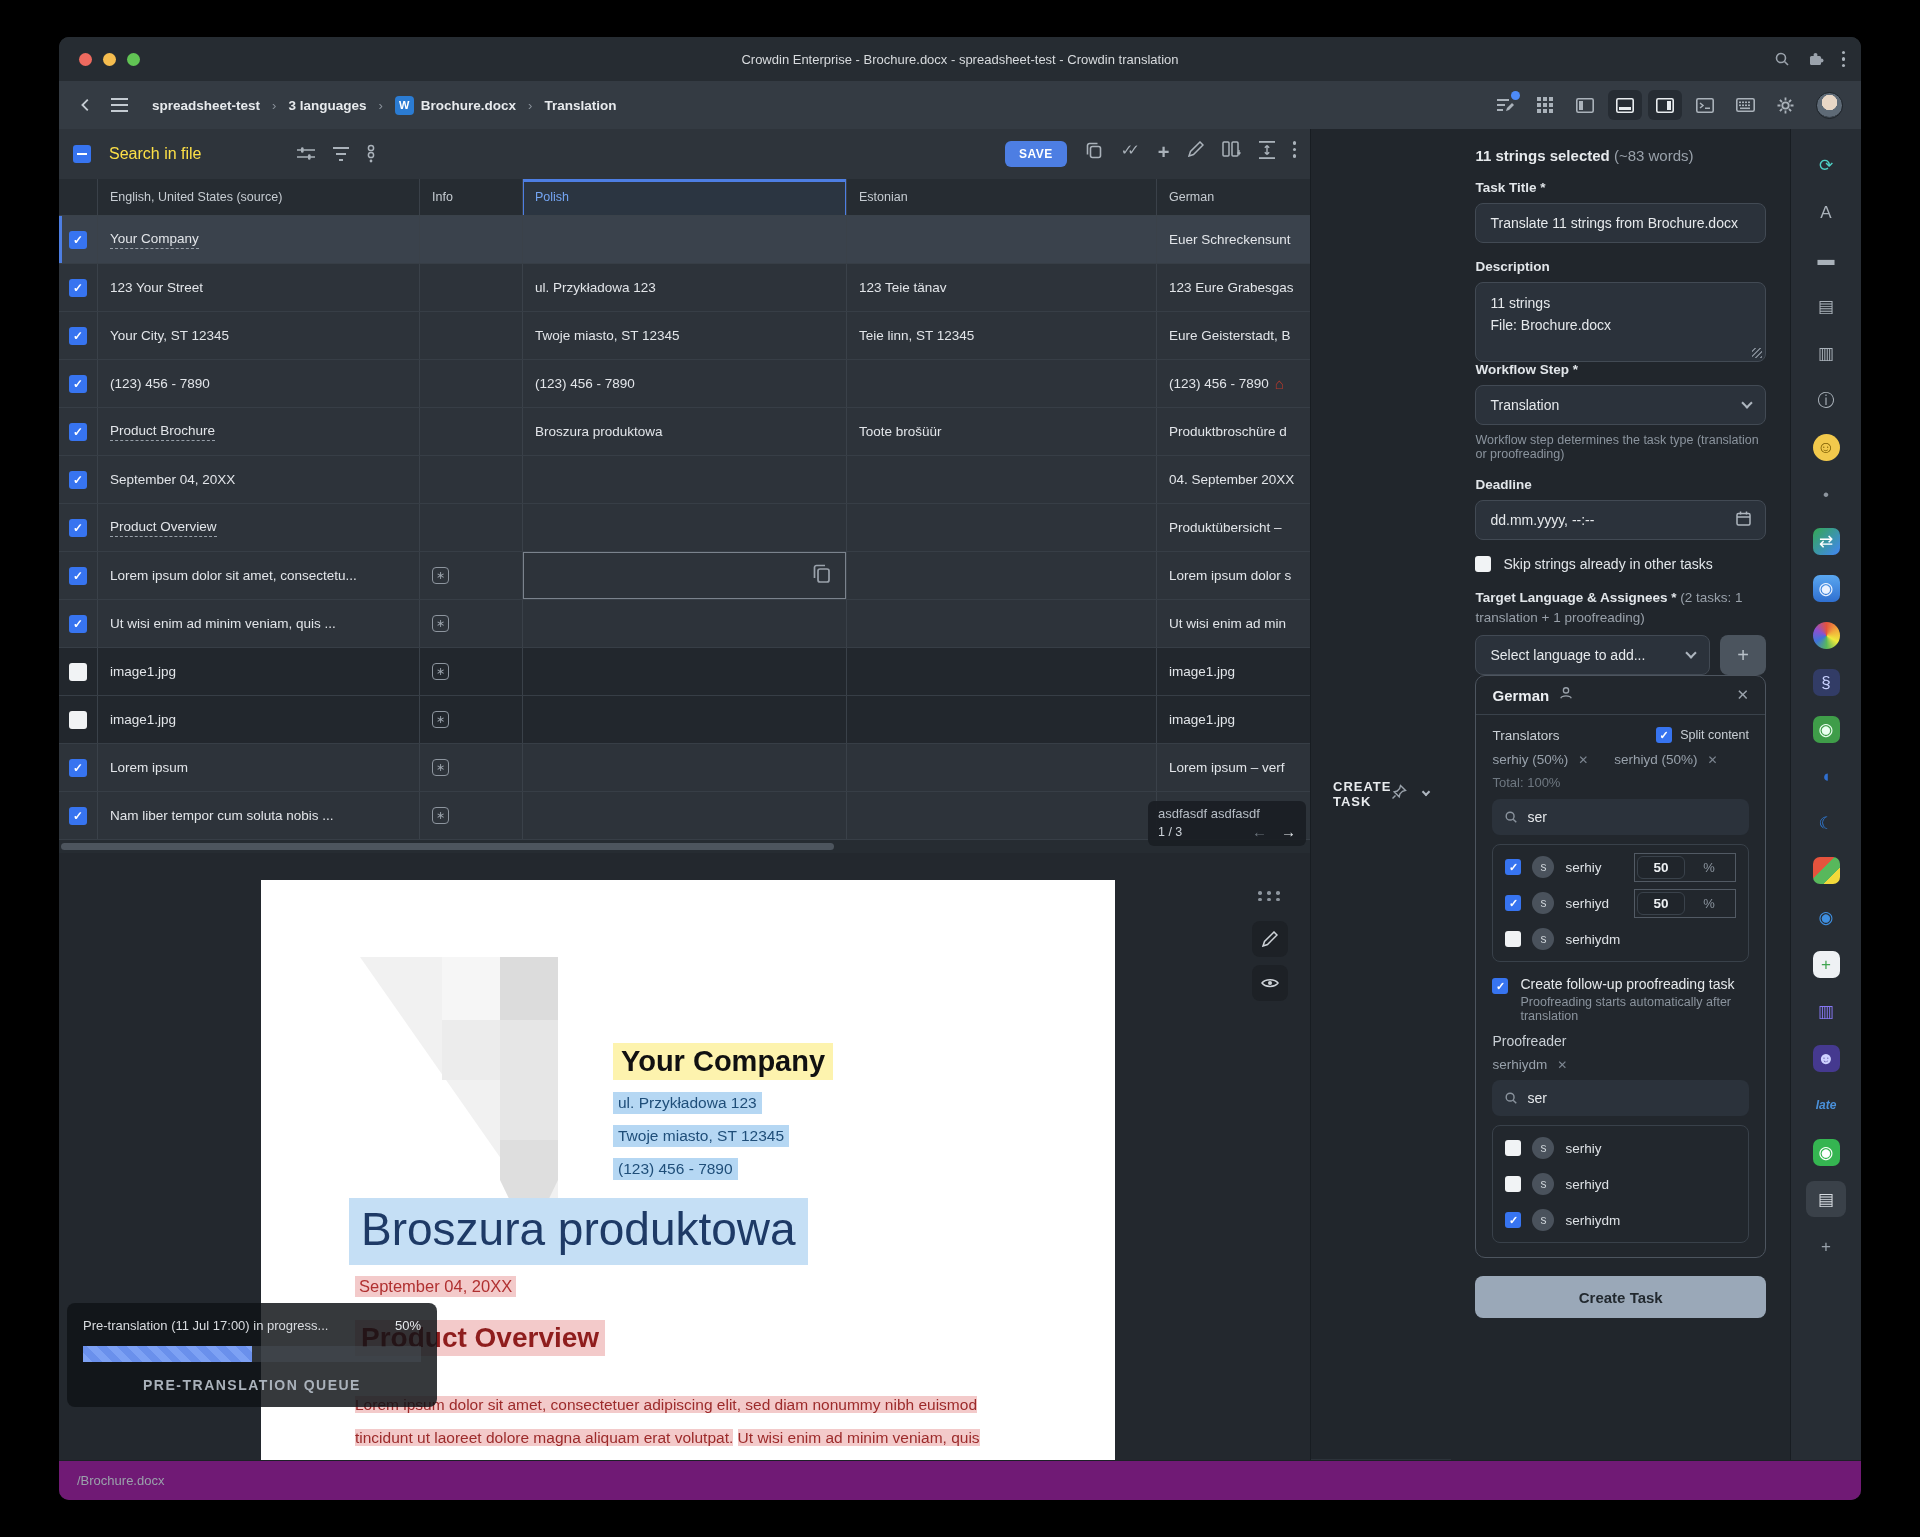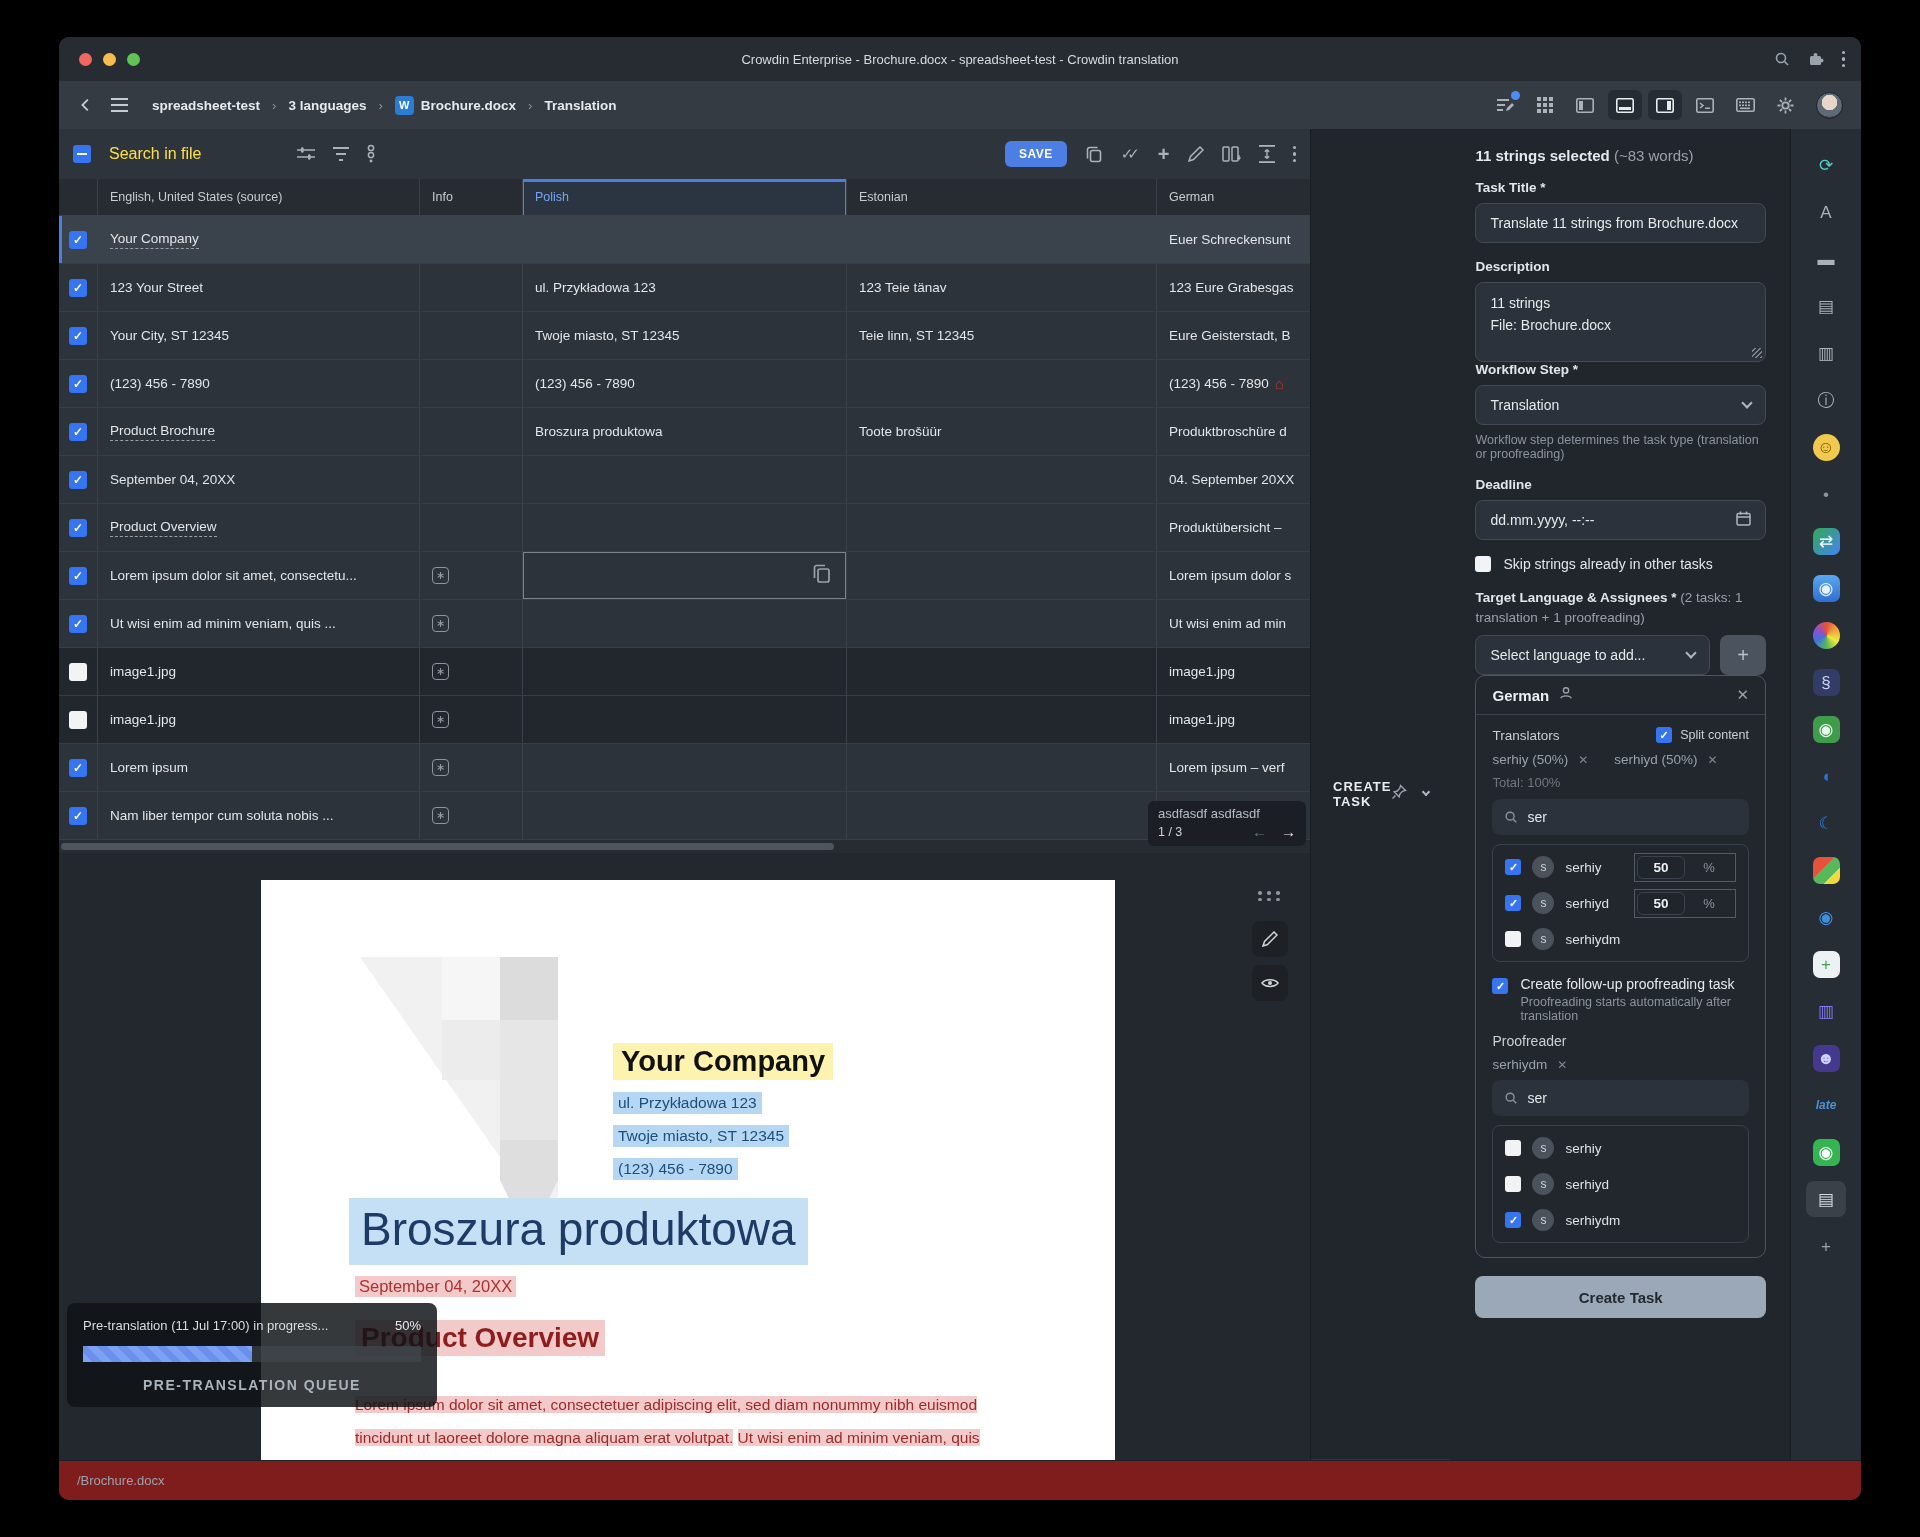--- a/index.html
+++ b/index.html
@@ -33,21 +33,21 @@
   
   .content{flex:1;display:flex;min-height:0}
   .main{width:1251px;display:flex;flex-direction:column;min-width:0;background:#2b3138}
   .right-panel{width:480px;background:#21262c;border-left:1px solid #181d22;display:flex;flex-direction:row}
   .strip{width:71px;background:#272d34;border-left:1px solid #181d22;display:flex;flex-direction:column;align-items:center;padding-top:22px;gap:19px;overflow:hidden}
 
   
   .mtoolbar{flex:0 0 50px;display:flex;align-items:center;padding:0 14px;background:#2e343b;gap:18px}
   .search-txt{font-size:16px;color:#fde047;width:170px}
   .micon{color:#aab2ba;display:flex;align-items:center;justify-content:center}
-  .save-group{margin-left:auto;display:flex;align-items:center;gap:18px}
+  .save-group{margin-left:auto;display:flex;align-items:flex-start;gap:18px}
   .save-btn{background:#4d7ee3;color:#fff;font-size:12px;font-weight:bold;padding:6px 14px;border-radius:6px;letter-spacing:.5px}
   .dblcheck{font-size:15px;letter-spacing:-6px;color:#aab2ba;padding-right:6px}
   .plus{font-size:20px;color:#aab2ba;font-weight:bold}
   .kebab{display:flex;flex-direction:column;gap:3px}
   .kebab i{width:3.5px;height:3.5px;border-radius:50%;background:#aab2ba}
 
   
   .cb{width:18px;height:18px;border-radius:3px;display:flex;align-items:center;justify-content:center;flex:0 0 18px}
   .cb.on{background:#3774f0;color:#fff;font-size:12px;font-weight:bold}
   .cb.on::after{content:"\2713"}
@@ -101,21 +101,21 @@
   .pbtn{width:36px;height:36px;background:#1d2126;border-radius:8px;display:flex;align-items:center;justify-content:center;color:#cfd4d9;margin-top:8px}
   .pretrans{position:absolute;left:8px;top:450px;width:370px;background:rgba(16,19,23,.84);border-radius:8px;padding:15px 16px 14px;z-index:6}
   .pt-row{display:flex;align-items:baseline}
   .pt-label{font-size:13px;color:#d9dce0}
   .pt-pct{margin-left:auto;font-size:13px;color:#e6e9ec}
   .pt-bar{margin-top:13px;height:16px;background:rgba(70,76,84,.55);overflow:hidden}
   .pt-fill{height:100%;width:50%;background:repeating-linear-gradient(45deg,#7da1f4 0 7px,#6a90ec 7px 14px)}
   .pt-queue{margin-top:15px;text-align:center;font-size:14px;font-weight:bold;letter-spacing:1.5px;color:#aab2bb}
 
   
-  .statusbar{flex:0 0 40px;background:#7f1d1d;border-top:1px solid #1c2126;display:flex;align-items:center;padding:0 18px;font-size:13px;color:#9aa2ab}
+  .statusbar{flex:0 0 40px;background:#701a75;border-top:1px solid #1c2126;display:flex;align-items:center;padding:0 18px;font-size:13px;color:#9aa2ab}
 
   
   .rp-head{flex:0 0 44px;display:flex;align-items:center;padding:0 22px;border-bottom:1px solid #2c333a}
   .rp-title{font-size:13px;font-weight:bold;letter-spacing:1px;color:#e8ebee}
   .rp-head-ic{margin-left:auto;display:flex;gap:16px;align-items:center;color:#9aa2ab}
   .rp-body{flex:1;padding:18px 24px 14px;overflow:hidden;display:flex;flex-direction:column}
   .sel-info{font-size:15px;color:#e6e9ec;margin-bottom:16px}
   .sel-info b{font-weight:bold}
   .sel-dim{color:#99a1aa;font-weight:normal}
   .flabel{font-size:13.5px;font-weight:bold;color:#e2e6ea;margin-bottom:8px}

